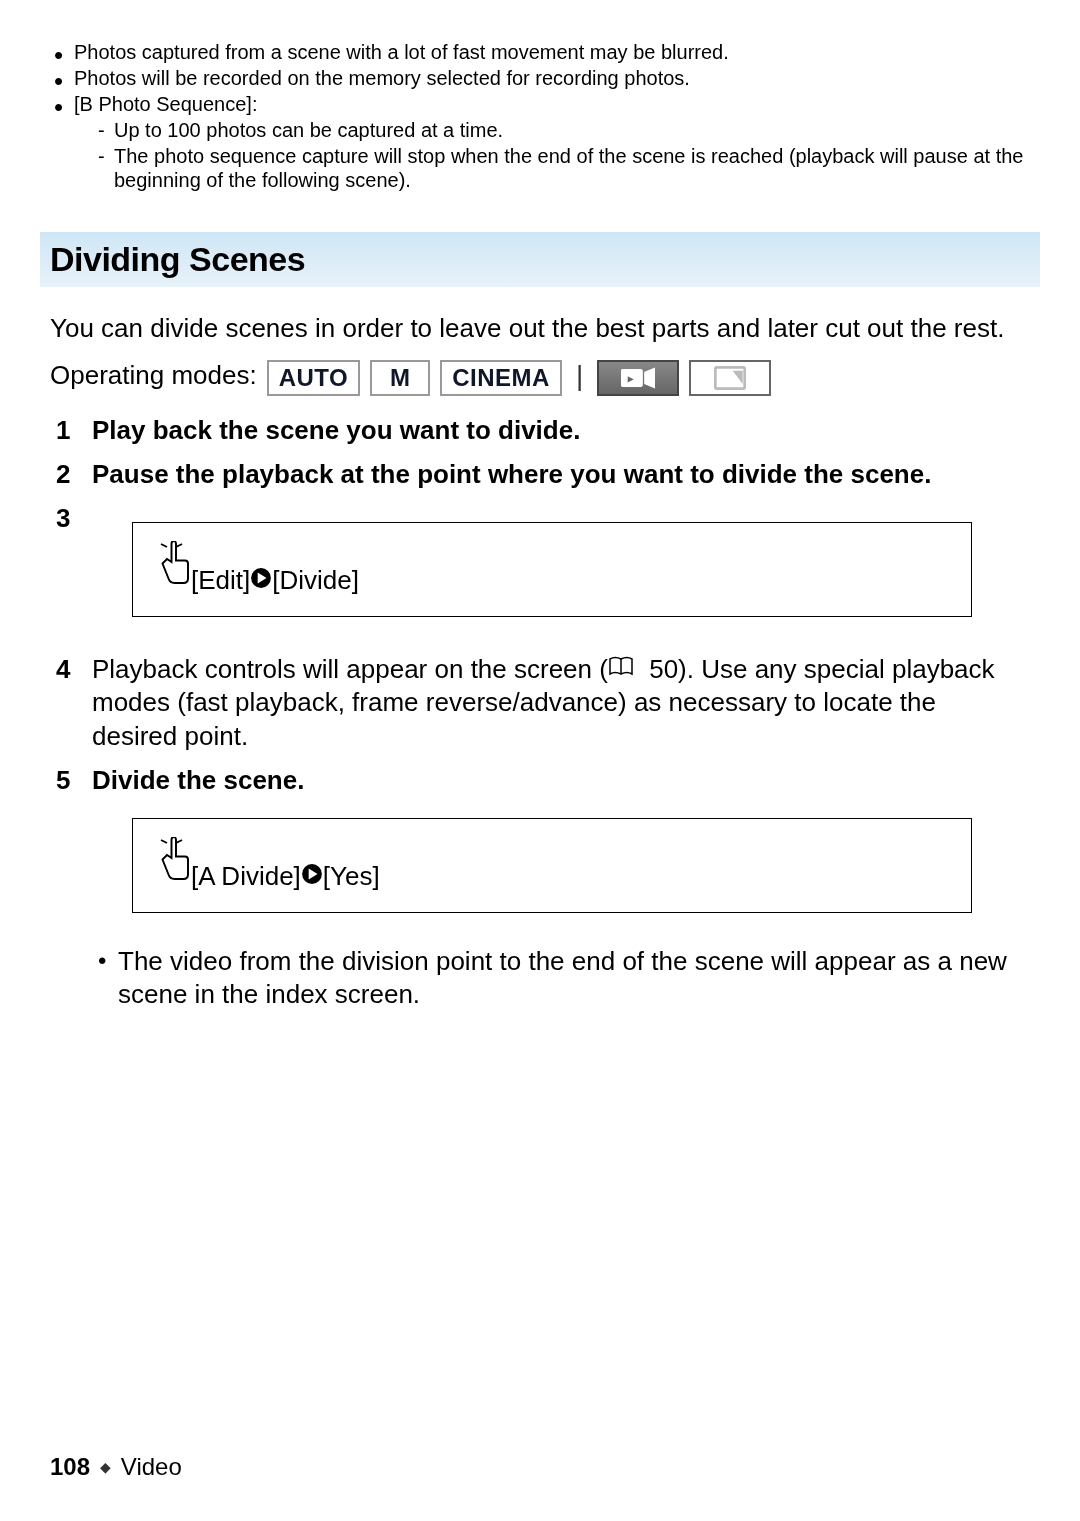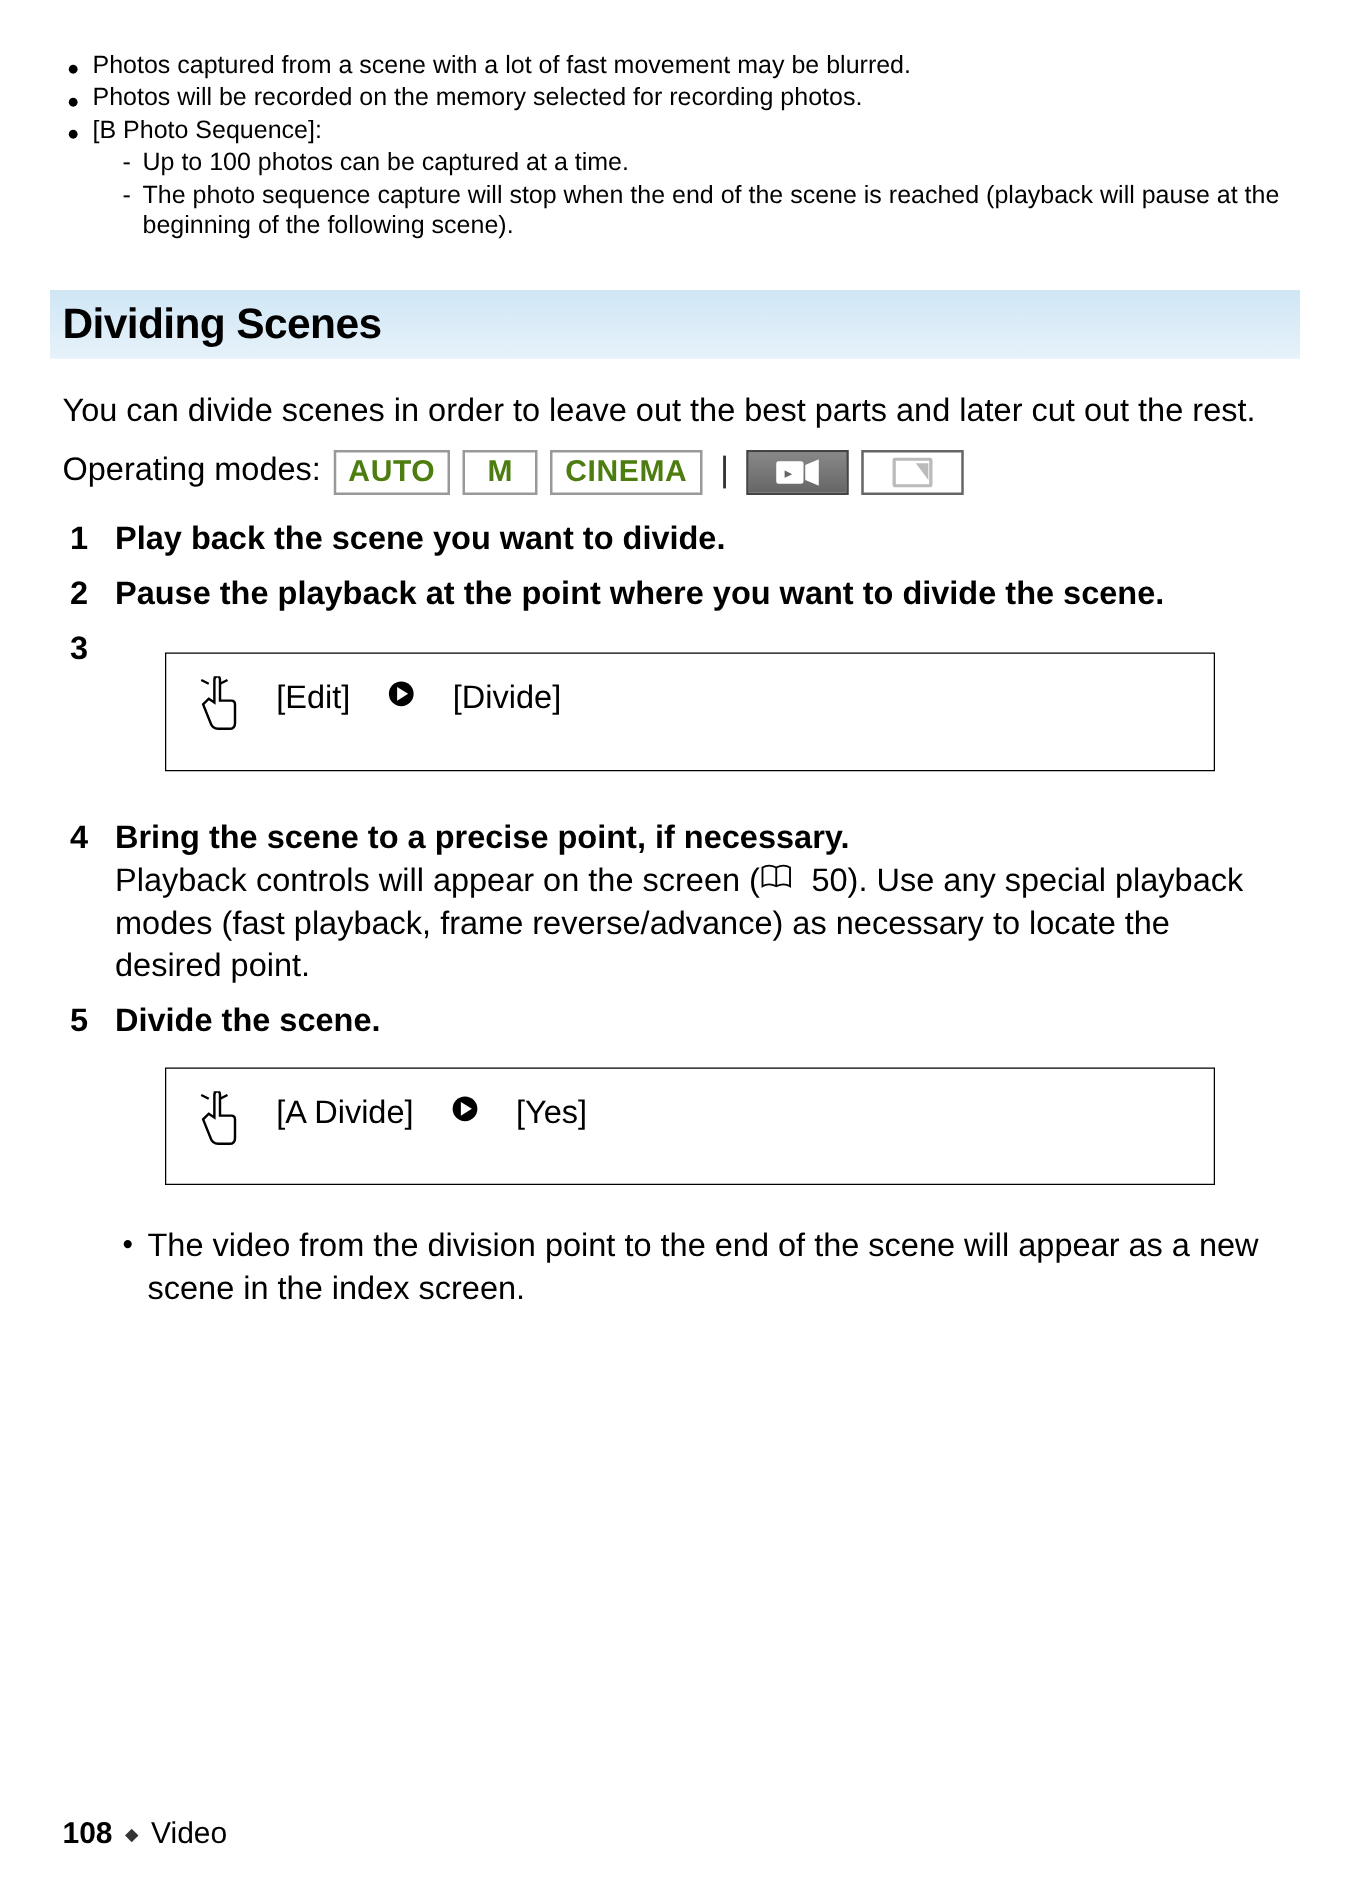--- a/index.html
+++ b/index.html
@@ -70,21 +70,21 @@
     display: flex;
     align-items: flex-start;
     gap: 10px;
     margin-bottom: 18px;
   }
   .op-label {
     font-size: 26px;
   }
   .mode-box {
     border: 2px solid #999;
-    color: #4d7c0f;
+    color: #0f172a;
     font-weight: 600;
     font-size: 24px;
     padding: 2px 10px;
     min-width: 60px;
     text-align: center;
     letter-spacing: 0.5px;
   }
   .mode-sep {
     font-size: 28px;
     color: #333;
@@ -129,22 +129,22 @@
   .step-title { font-weight: 700; }
   .step-body {
     font-weight: 400;
     margin-top: 2px;
   }
   .touch-box {
     border: 1px solid #000;
     margin: 20px 0 26px 40px;
     padding: 18px 22px;
     display: inline-flex;
-    align-items: flex-start;
-    gap: 30px;
+    align-items: flex-end;
+    gap: 0;
     font-size: 26px;
     min-width: 840px;
   }
   .touch-icon svg { width: 36px; height: 48px; }
   .arrow-icon svg { width: 22px; height: 22px; }
   .manual-icon svg { width: 26px; height: 22px; }
   .inner-bullet {
     list-style: none;
     padding: 0;
     margin: 0;
@@ -239,21 +239,20 @@
         <span class="arrow-icon">
           <svg viewBox="0 0 20 20">
               <circle cx="10" cy="10" r="9" fill="#000"></circle>
               <polygon points="7,5 15,10 7,15" fill="#fff"></polygon>
             </svg>
         </span>
         <span>[Divide]</span>
       </div>
     </li>
     <li>
-      <span class="step-title">Bring the scene to a precise point, if necessary.</span>
       <div class="step-body">
         <span>Playback controls will appear on the screen (</span><span class="inline-ref"><span class="manual-icon"><svg viewBox="0 0 26 22">
                 <path d="M2 3 q5 -3 11 0 q6 -3 11 0 l0 15 q-5 -3 -11 0 q-6 -3 -11 0 z" fill="none" stroke="#000" stroke-width="1.5"></path>
                 <line x1="13" y1="3" x2="13" y2="18" stroke="#000" stroke-width="1.5"></line>
               </svg></span>&nbsp;<span>50</span></span><span>). Use any special playback modes (fast playback, frame reverse/advance) as necessary to locate the desired point.</span>
       </div>
     </li>
     <li>
       <span class="step-title">Divide the scene.</span>
       <div class="touch-box">

